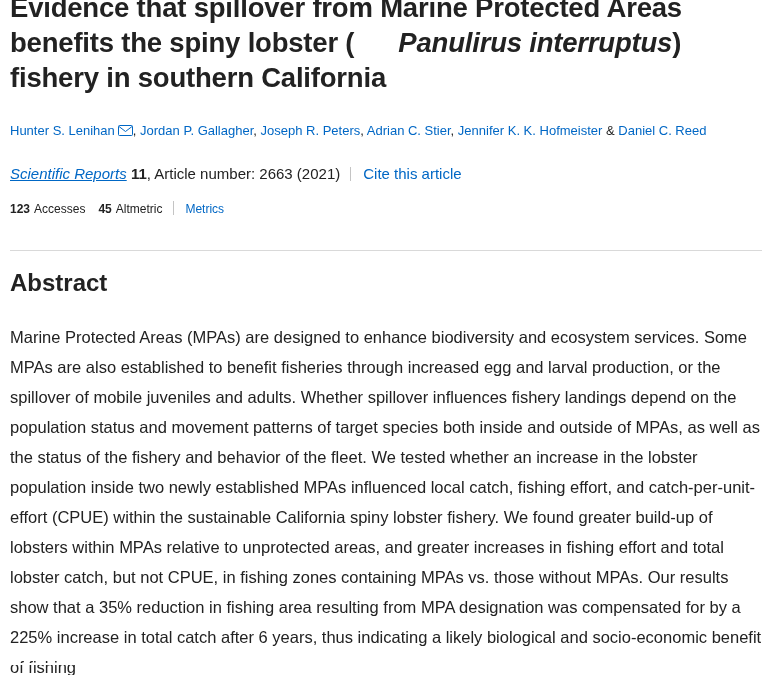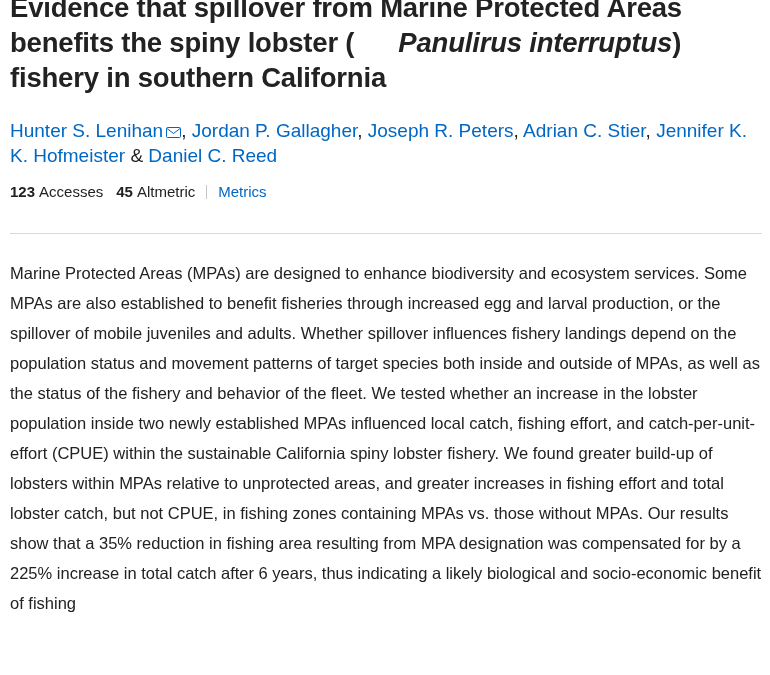--- a/index.html
+++ b/index.html
@@ -31,21 +31,21 @@
     margin: 0;
     padding-top: 0px;
     margin-top: -10px;
   }
   .title .sci-name {
     font-style: italic;
     margin-left: 44px;
   }
   .authors {
     margin-top: 23px;
-    font-size: 19px;
+    font-size: 13px;
     line-height: 25px;
     color: #0067c5;
   }
   .authors a {
     color: #0067c5;
     text-decoration: none;
   }
   .authors .sep {
     color: #222222;
   }
@@ -84,21 +84,21 @@
     vertical-align: -2px;
     margin: 0 12px 0 10px;
   }
   .journal-line a.cite {
     color: #0067c5;
     text-decoration: none;
   }
 
   .metrics {
     margin-top: 13px;
-    font-size: 15px;
+    font-size: 12px;
     line-height: 22px;
     color: #222222;
   }
   .metrics .num {
     font-weight: 700;
   }
   .metrics .lbl {
     margin-left: 4px;
   }
   .metrics .gap {
@@ -162,26 +162,34 @@
           <rect x="0.5" y="0.5" width="14" height="10" rx="1" fill="#ffffff" stroke="#0067c5"></rect>
           <path d="M1 1.5 L7.5 6.5 L14 1.5" fill="none" stroke="#0067c5" stroke-width="1"></path>
         </svg></span><span class="sep">,</span>
     <a href="#">Jordan P. Gallagher</a><span class="sep">,</span>
     <a href="#">Joseph R. Peters</a><span class="sep">,</span>
     <a href="#">Adrian C. Stier</a><span class="sep">,</span>
     <a href="#">Jennifer K. K. Hofmeister</a> <span class="amp">&amp;</span>
     <a href="#">Daniel C. Reed</a>
   </div>
 
+  <div class="journal-line">
+    <a href="#" class="jname">Scientific Reports</a>
+    <span class="vol">11</span><span>,</span>
+    <span>Article number:</span>
+    <span>2663</span>
+    <span>(2021)</span><span class="divider"></span><a href="#" class="cite">Cite this article</a>
+  </div>
 
   <div class="metrics">
     <span class="num">123</span><span class="lbl">Accesses</span><span class="gap"></span><span class="num">45</span><span class="lbl">Altmetric</span><span class="vbar"></span><a href="#">Metrics</a>
   </div>
 
   <hr class="rule">
 
+  <h2 class="abstract-heading">Abstract</h2>
 
   <div class="abstract-body">
     <p>Marine Protected Areas (MPAs) are designed to enhance biodiversity and ecosystem services. Some MPAs are also established to benefit fisheries through increased egg and larval production, or the spillover of mobile juveniles and adults. Whether spillover influences fishery landings depend on the population status and movement patterns of target species both inside and outside of MPAs, as well as the status of the fishery and behavior of the fleet. We tested whether an increase in the lobster population inside two newly established MPAs influenced local catch, fishing effort, and catch-per-unit-effort (CPUE) within the sustainable California spiny lobster fishery. We found greater build-up of lobsters within MPAs relative to unprotected areas, and greater increases in fishing effort and total lobster catch, but not CPUE, in fishing zones containing MPAs vs. those without MPAs. Our results show that a 35% reduction in fishing area resulting from MPA designation was compensated for by a 225% increase in total catch after 6 years, thus indicating a likely biological and socio-economic benefit of fishing</p>
   </div>
 
   <div class="fade-cut"></div>
 </div>
 
 </body></html>

